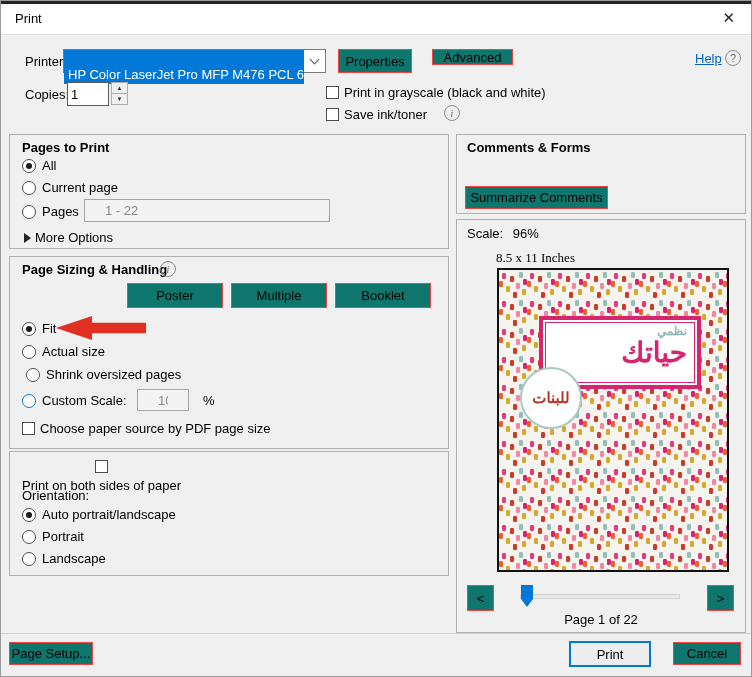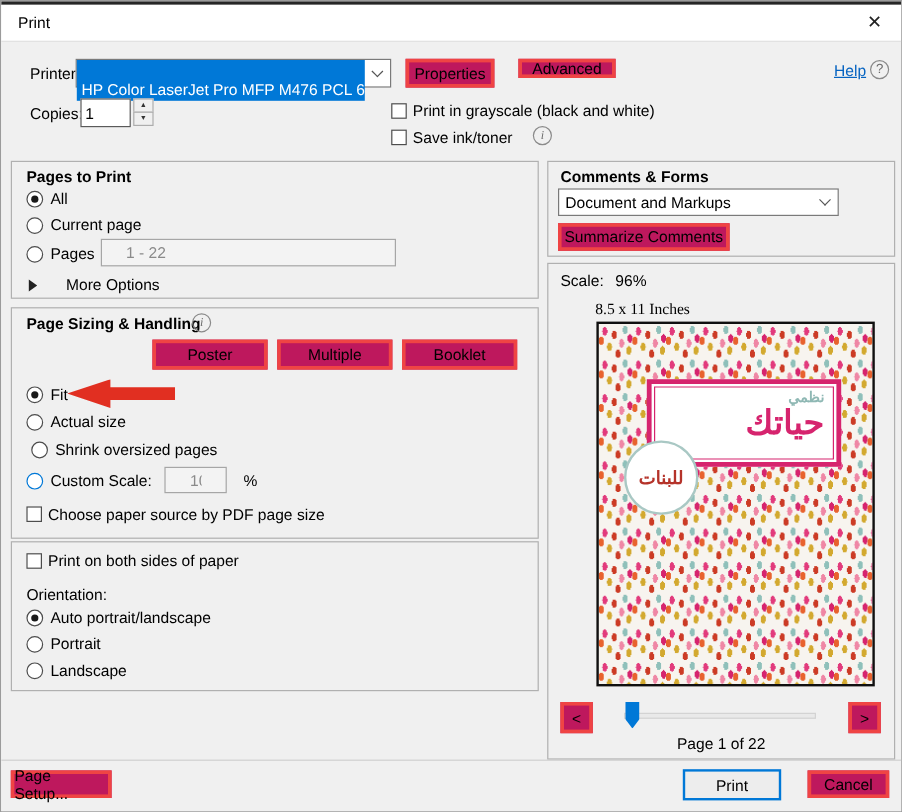--- a/index.html
+++ b/index.html
@@ -6,21 +6,21 @@
   html,body { width:752px; height:677px; }
   body { font-family:"Liberation Sans", sans-serif; font-size:13px; color:#000; }
 
   .dialog { position:relative; width:752px; height:677px; background:#fff; border:1px solid #9b9b9b; overflow:hidden; }
   .topbar { position:absolute; top:0; left:0; right:0; height:3px; background:#262626; }
   .titlebar { position:absolute; top:3px; left:0; right:0; height:30px; background:#fff; }
   .title { position:absolute; left:14px; top:7px; font-size:13px; }
   .close-x { position:absolute; right:16px; top:5px; font-size:15px; color:#222; cursor:pointer; }
   .body-bg { position:absolute; top:33px; left:0; right:0; bottom:0; background:#f0f0f0; border-top:1px solid #e2e2e2; }
 
-  .btn { position:absolute; background:#be185d; border:3px solid #ef4444; display:flex; align-items:center; justify-content:center; font-size:13px; cursor:pointer; }
+  .btn { position:absolute; background:#0f766e; border:1px solid #ef4444; display:flex; align-items:center; justify-content:center; font-size:13px; cursor:pointer; }
 
   
   .printer-label { position:absolute; left:24px; top:53px; }
   .printer-combo { position:absolute; left:62px; top:48px; width:263px; height:24px; border:1px solid #7a7a7a; background:#fff; display:flex; cursor:pointer; }
   .printer-combo .sel { flex:1; background:#0078d7; color:#fff; padding:17px 4px; white-space:nowrap; overflow:hidden; }
   .combo-chev { width:21px; display:flex; align-items:center; justify-content:center; }
   .chev { width:7px; height:7px; border-right:1.5px solid #555; border-bottom:1.5px solid #555; transform:rotate(45deg); margin-top:-4px; }
 
   .help-link { position:absolute; left:694px; top:50px; color:#0563c1; text-decoration:underline; cursor:pointer; }
   .qcircle { position:absolute; left:724px; top:49px; width:16px; height:16px; border:1.5px solid #8a8a8a; border-radius:50%; color:#6a6a6a; font-size:11px; display:flex; align-items:center; justify-content:center; }
@@ -132,21 +132,21 @@
     </div>
     <div class="radio-row" style="left:12px; top:45px;">
       <span class="radio"></span>
       <span>Current page</span>
     </div>
     <div class="radio-row" style="left:12px; top:69px;">
       <span class="radio"></span>
       <span>Pages</span>
     </div>
     <input class="pages-input" style="left: 74px; top: 64px; width: 246px; height: 23px;" value="1 - 22">
-    <div style="position:absolute; left:14px; top:95px; display:flex; align-items:center; gap:24px; cursor:pointer;">
+    <div style="position:absolute; left:14px; top:95px; display:flex; align-items:center; gap:4px; cursor:pointer;">
       <span class="tri-right"></span>
       <span>More Options</span>
     </div>
   </div>
 
   <div class="group" style="left:8px; top:255px; width:440px; height:193px;">
     <div class="group-title">Page Sizing &amp; Handling</div>
     <div class="icircle" style="position:absolute; left:150px; top:4px;">i</div>
 
     <div class="btn" style="left:117px; top:26px; width:96px; height:25px;">Poster</div>
@@ -174,47 +174,41 @@
     <input class="scale-input" style="left: 127px; top: 132px; width: 52px; height: 22px;" value="100">
     <span style="position:absolute; left:193px; top:136px;">%</span>
 
     <div class="cb-row" style="left:12px; top:164px;">
       <span class="cb"></span>
       <span>Choose paper source by PDF page size</span>
     </div>
   </div>
 
   <div class="group" style="left:8px; top:450px; width:440px; height:125px;">
-    <div class="cb-row" style="left:12px; top:8px;">
+    <div class="cb-row" style="left:12px; top:8px;flex-direction:column;">
       <span class="cb"></span>
       <span>Print on both sides of paper</span>
     </div>
     <div style="position:absolute; left:12px; top:36px;">Orientation:</div>
     <div class="radio-row" style="left:12px; top:55px;">
       <span class="radio checked"></span>
       <span>Auto portrait/landscape</span>
     </div>
     <div class="radio-row" style="left:12px; top:77px;">
       <span class="radio"></span>
       <span>Portrait</span>
     </div>
     <div class="radio-row" style="left:12px; top:99px;">
       <span class="radio"></span>
       <span>Landscape</span>
     </div>
   </div>
 
   <div class="group" style="left:455px; top:133px; width:290px; height:80px;">
     <div class="group-title" style="left:10px;">Comments &amp; Forms</div>
-    <div class="cf-combo">
-      <div class="val">Document and Markups</div>
-      <div class="combo-chev">
-          <div class="chev"></div>
-        </div>
-    </div>
     <div class="btn" style="left:8px; top:51px; width:143px; height:23px;">Summarize Comments</div>
   </div>
 
   <div class="group" style="left:455px; top:218px; width:290px; height:414px;">
     <div style="position:absolute; left:10px; top:6px;">
       <span>Scale:</span>
       <span style="margin-left:6px;">96%</span>
     </div>
     <div class="serif" style="position:absolute; left:39px; top:30px;">8.5 x 11 Inches</div>
 

